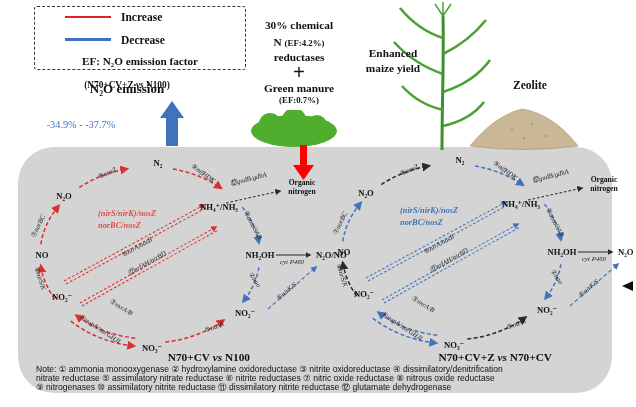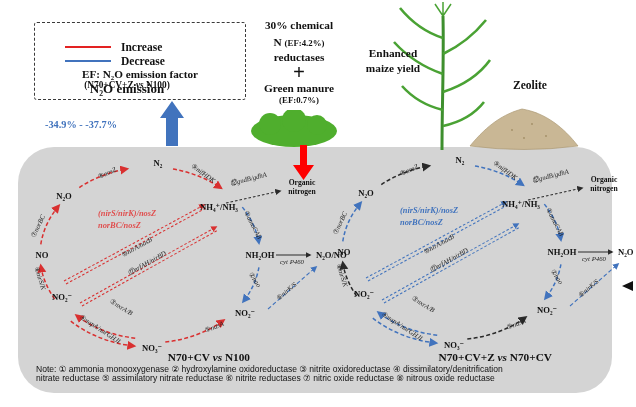--- a/index.html
+++ b/index.html
@@ -1,30 +1,30 @@
 <!DOCTYPE html>
 <html><head>
 <meta charset="utf-8">
 <style>
   html,body{margin:0;padding:0}
   body{width:636px;height:407px;position:relative;overflow:hidden;background:#fff;
        font-family:'Liberation Serif','DejaVu Sans',serif;color:#111}
   .abs{position:absolute}
   #panel{left:18px;top:147px;width:594px;height:246px;background:#d4d4d4;border-radius:36px}
   
-  #legend{left:34px;top:22px;width:198px;height:57px;border:1.5px dashed #3a3a3a;border-radius:3px;
-          padding:17px 6px 2px;display:flex;flex-direction:column;background:#fff}
+  #legend{left:34px;top:6px;width:198px;height:57px;border:1.5px dashed #3a3a3a;border-radius:3px;
+          padding:3px 6px 2px;display:flex;flex-direction:column;justify-content:space-between;background:#fff}
   .lrow{display:flex;align-items:center;height:14px}
   .lsample{width:46px;height:2.6px;margin-left:24px;margin-right:10px}
   .llabel{font-weight:bold;font-size:11.5px}
   .lef{font-weight:bold;font-size:11.2px;text-align:center}
   
   #emission-title{left:36px;top:81px;width:182px;text-align:center;font-weight:bold;font-size:13px}
   #emission-sub{left:36px;top:80px;width:182px;text-align:center;font-weight:bold;font-size:9.3px}
-  #emission-range{left:4px;top:119px;width:154px;text-align:center;color:#4173bd;font-weight:bold;font-size:10.3px}
+  #emission-range{left:4px;top:119px;width:154px;text-align:center;color:#4173bd;font-weight:normal;font-size:10.3px}
   
   #chem{left:243px;top:18px;width:112px;text-align:center}
   .c1{font-size:11.3px;font-weight:bold;line-height:14px}
   .cef{font-size:8.8px;font-weight:bold}
   .plus{font-size:21px;font-weight:bold;line-height:17px}
   #maize-label{left:348px;top:46px;width:90px;text-align:center;font-weight:bold;font-size:11.3px;line-height:15px}
   #zeolite-label{left:478px;top:79px;width:104px;text-align:center;font-weight:bold;font-size:11.5px}
   
   .caption{top:351px;text-align:right;font-weight:bold;font-size:11.3px}
   #caption-left{left:90px;width:160px}
@@ -225,15 +225,16 @@
   <text class="rt rtB" x="78" y="65">(nirS/nirK)/nosZ</text>
   <text class="rt rtB" x="78" y="77">norBC/nosZ</text>
 </svg>
 
 <div class="abs caption" id="caption-left"><span>N70+CV </span><i>vs</i><span> N100</span></div>
 <div class="abs caption" id="caption-right"><span>N70+CV+Z </span><i>vs</i><span> N70+CV</span></div>
 
 <div class="abs" id="note">
   <div>Note: ① ammonia monooxygenase ② hydroxylamine oxidoreductase ③ nitrite oxidoreductase ④ dissimilatory/denitrification</div>
   <div>nitrate reductase ⑤ assimilatory nitrate reductase  ⑥ nitrite reductases ⑦ nitric oxide reductase  ⑧ nitrous oxide reductase</div>
+  <div>⑨ nitrogenases ⑩ assimilatory nitrite reductase ⑪ dissimilatory nitrite reductase ⑫ glutamate dehydrogenase</div>
 </div>
 
 <div class="abs" id="edge-marker"></div>
 
 </body></html>

